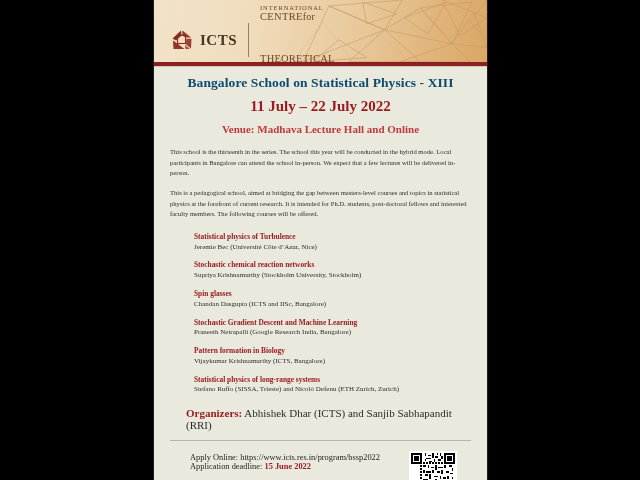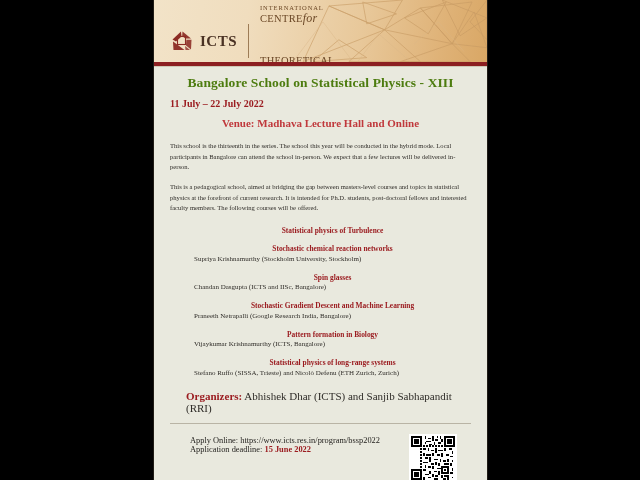--- a/index.html
+++ b/index.html
@@ -36,57 +36,57 @@
     font-size:15px;font-weight:bold;letter-spacing:.5px;color:#4a3224;
     line-height:1;
   }
   .vrule{width:1px;height:34px;background:#9d7c56;margin:0 5px;}
   .centre-block{
     display:flex;flex-direction:column;line-height:1.02;color:#6b4726;
     font-family:"Liberation Serif", serif;
   }
   .cb-1{font-size:6.5px;letter-spacing:.9px;}
   .cb-2{font-size:10.5px;letter-spacing:.3px;}
-  .cb-2 .ital{font-size:12px;font-style:italic;text-align:right;}
+  .cb-2 .ital{font-size:10px;text-align:right;}
   .cb-3{font-size:10.5px;letter-spacing:.2px;margin-top:32px;}
   .cb-4{font-size:10px;letter-spacing:.2px;}
   .tifr{
     margin-top:4px;font-size:5.6px;letter-spacing:2.4px;color:#6b4726;
     font-family:"Liberation Sans", sans-serif;font-weight:bold;white-space:nowrap;
   }
   .hdr-rule{height:4px;flex:0 0 4px;background:#8c1f21;}
   .hdr-rule2{height:1px;flex:0 0 1px;background:#cfc9b6;}
 
   
   .body{
     flex:1 1 auto;padding:9px 16px 0 16px;box-sizing:border-box;
     display:flex;flex-direction:column;
   }
   .title{
-    text-align:center;color:#4d7c0f;font-weight:bold;
+    text-align:center;color:#0c4a6e;font-weight:bold;
     font-size:13.5px;line-height:1.1;letter-spacing:.1px;
   }
   .dates{
-    color:#9b1c20;font-weight:bold;
-    font-size:10px;margin-top:7px;
+    text-align:center;color:#9b1c20;font-weight:bold;
+    font-size:15px;margin-top:7px;
   }
   .venue{
     text-align:center;color:#c0393c;font-weight:bold;
     font-size:11px;margin-top:8px;
   }
   .para{
     color:#2f2c28;font-size:6.6px;line-height:1.62;margin-top:12px;
     text-align:left;
   }
   .para.second{margin-top:9px;}
 
   .courses{margin-top:12px;padding-left:24px;}
   .course{margin-bottom:8.5px;}
   .course:last-child{margin-bottom:0;}
-  .c-title{color:#9b1c20;font-weight:bold;font-size:7.4px;line-height:1.3;text-align:center;}
+  .c-title{color:#9b1c20;font-weight:bold;font-size:7.4px;line-height:1.3;}
   .c-people{color:#2f2c28;font-size:7px;line-height:1.35;margin-top:1px;}
 
   .organizers{
     margin-top:12px;padding-left:16px;color:#2f2c28;font-size:11px;
   }
   .organizers b{color:#9b1c20;}
 
   .divider{height:1px;background:#b9b4a5;margin:9px 0 0 0;}
 
   
@@ -182,20 +182,21 @@
       <div class="venue">Venue: Madhava Lecture Hall and Online</div>
 
       <div class="para">This school is the thirteenth in the series. The school this year will be conducted in the hybrid mode. Local participants in Bangalore can attend the school in-person. We expect that a few lectures will be delivered in-person.</div>
 
       <div class="para second">This is a pedagogical school, aimed at bridging the gap between masters-level courses and topics in statistical physics at the forefront of current research. It is intended for Ph.D. students, post-doctoral fellows and interested faculty members. The following courses will be offered.</div>
 
       <div class="courses">
 
         <div class="course">
           <div class="c-title">Statistical physics of Turbulence</div>
+          <div class="c-people">Jeremie Bec (Université Côte d’Azur, Nice)</div>
         </div>
 
         <div class="course">
           <div class="c-title">Stochastic chemical reaction networks</div>
           <div class="c-people">Supriya Krishnamurthy (Stockholm University, Stockholm)</div>
         </div>
 
         <div class="course">
           <div class="c-title">Spin glasses</div>
           <div class="c-people">Chandan Dasgupta (ICTS and IISc, Bangalore)</div>

